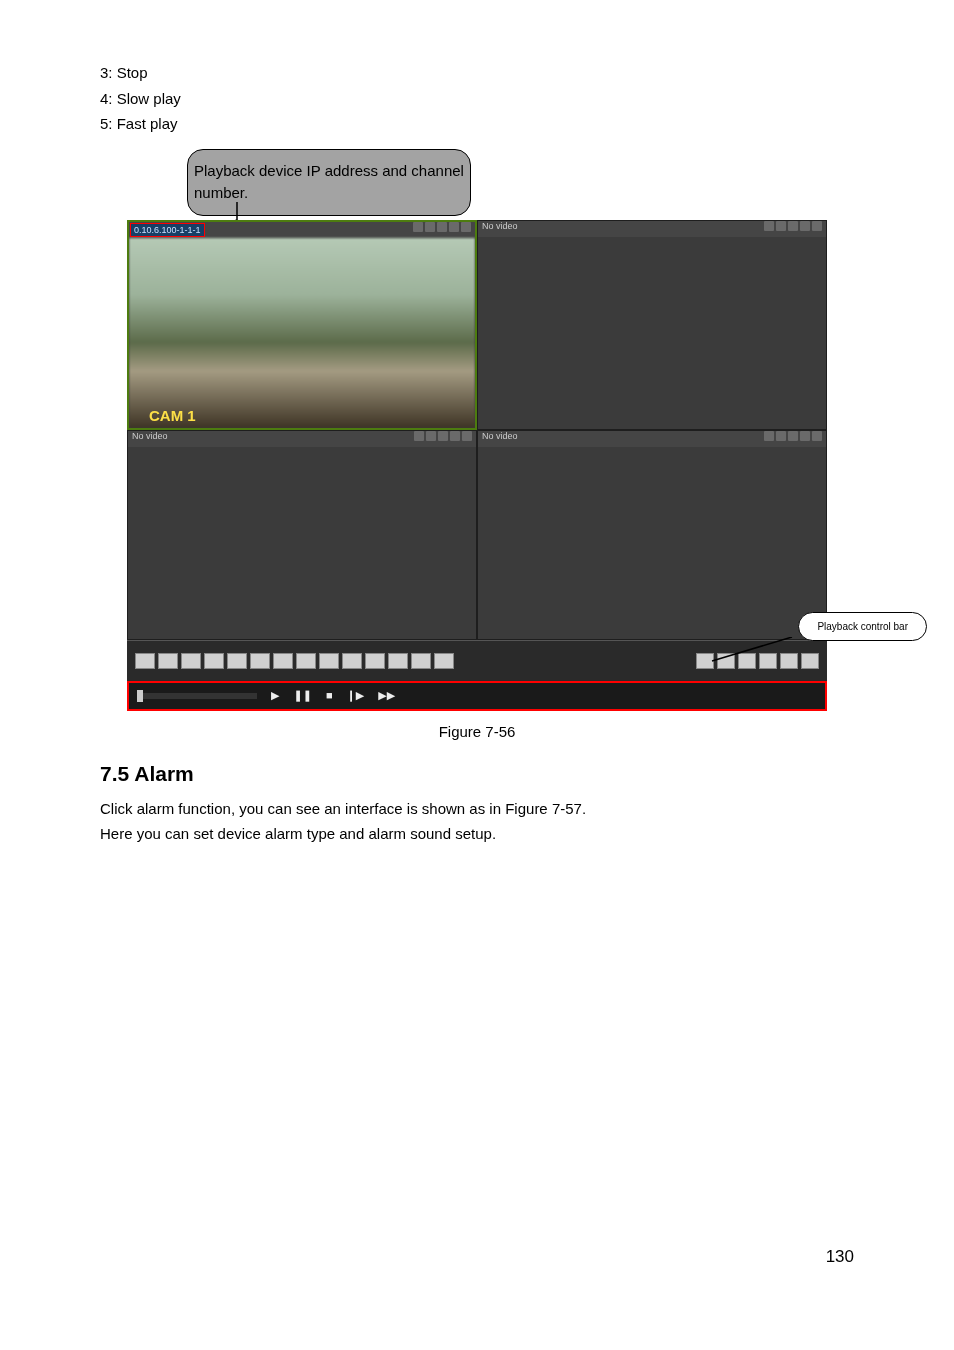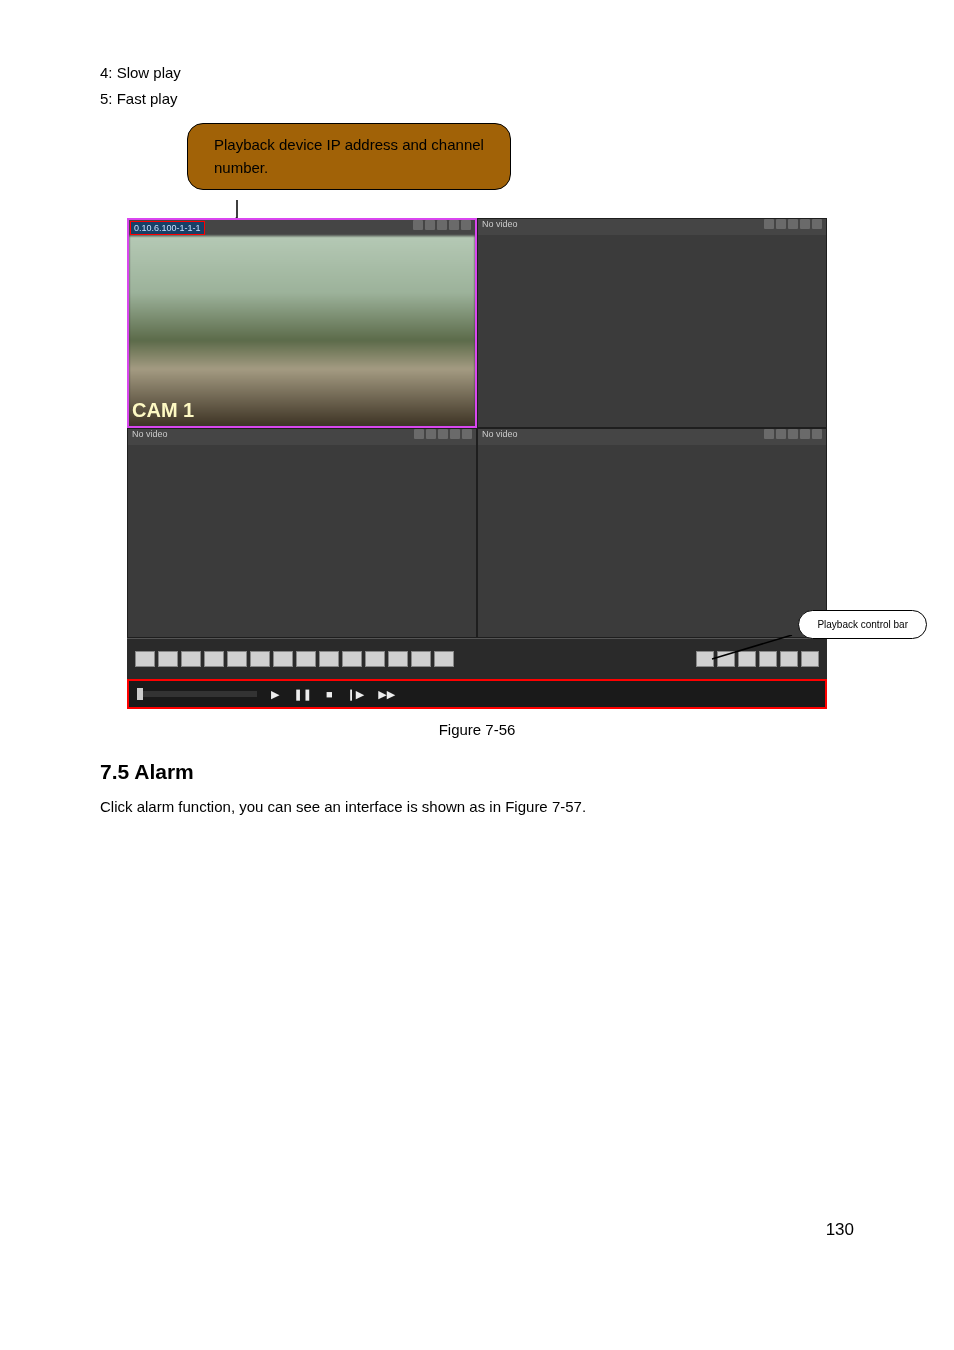--- a/index.html
+++ b/index.html
@@ -16,47 +16,47 @@
     line-height: 1.7;
     margin-bottom: 12px;
   }
   .screenshot-wrap {
     position: relative;
     margin: 0 auto;
     width: 700px;
   }
   .callout-top {
     position: relative;
-    margin: 0 auto 28px 60px;
+    margin: 0 auto 4px 60px;
     width: 270px;
     border: 1.5px solid #000;
     border-radius: 16px;
-    padding: 10px 26px;
+    padding: 10px 6px;
     font-size: 15px;
     line-height: 1.5;
-    background: #a16207;
+    background: #a3a3a3;
   }
   .player-area {
     width: 700px;
     background: #3a3a3a;
     position: relative;
   }
   .grid {
     display: grid;
     grid-template-columns: 1fr 1fr;
     grid-template-rows: 210px 210px;
   }
   .cell {
     position: relative;
     border: 1px solid #1e1e1e;
     background: #3b3b3b;
     overflow: hidden;
   }
   .cell:first-child {
-    border: 2px solid #d946ef;
+    border: 2px solid #4d7c0f;
   }
   .title-row {
     height: 16px;
     display: flex;
     align-items: flex-start;
     justify-content: space-between;
     padding: 0 4px;
     background: rgba(80,80,80,0.5);
     font-size: 9px;
     color: #ccc;
@@ -89,24 +89,24 @@
     position: absolute;
     top: 16px;
     left: 0; right: 0; bottom: 0;
   }
   .nature {
     background: linear-gradient(180deg, #b5c9b5 0%, #9cb29a 30%, #5c6b4a 55%, #a49b82 70%, #3e3425 100%);
     filter: blur(1px);
   }
   .cam-label {
     position: absolute;
-    left: 3px;
+    left: 20px;
     bottom: 4px;
-    color: #fef9c3;
-    font-size: 20px;
+    color: #fde047;
+    font-size: 15px;
     font-weight: bold;
   }
   .control-bar {
     background: #2a2a2a;
     border-top: 1px solid #555;
     padding: 4px 8px;
     display: flex;
     align-items: center;
     justify-content: space-between;
     height: 32px;
@@ -211,20 +211,21 @@
     position: absolute;
     right: 100px;
     font-size: 17px;
     margin-top: 400px;
   }
 </style>
 </head>
 <body>
 
 <div class="legend-list">
+  <div>3: Stop</div>
   <div>4: Slow play</div>
   <div>5: Fast play</div>
 </div>
 
 <div class="screenshot-wrap">
 
   <div class="callout-top">
     <span>Playback device IP address and channel number.</span>
   </div>
 
@@ -343,15 +344,16 @@
     <line x1="85" y1="0" x2="5" y2="24"></line>
   </svg>
 </div>
 
 <div class="figure-caption">Figure 7-56</div>
 
 <h2 class="section">7.5  Alarm</h2>
 
 <div class="body-text">
   <div>Click alarm function, you can see an interface is shown as in Figure 7-57.</div>
+  <div>Here you can set device alarm type and alarm sound setup.</div>
 </div>
 
 <div class="page-num">130</div>
 
 </body></html>

